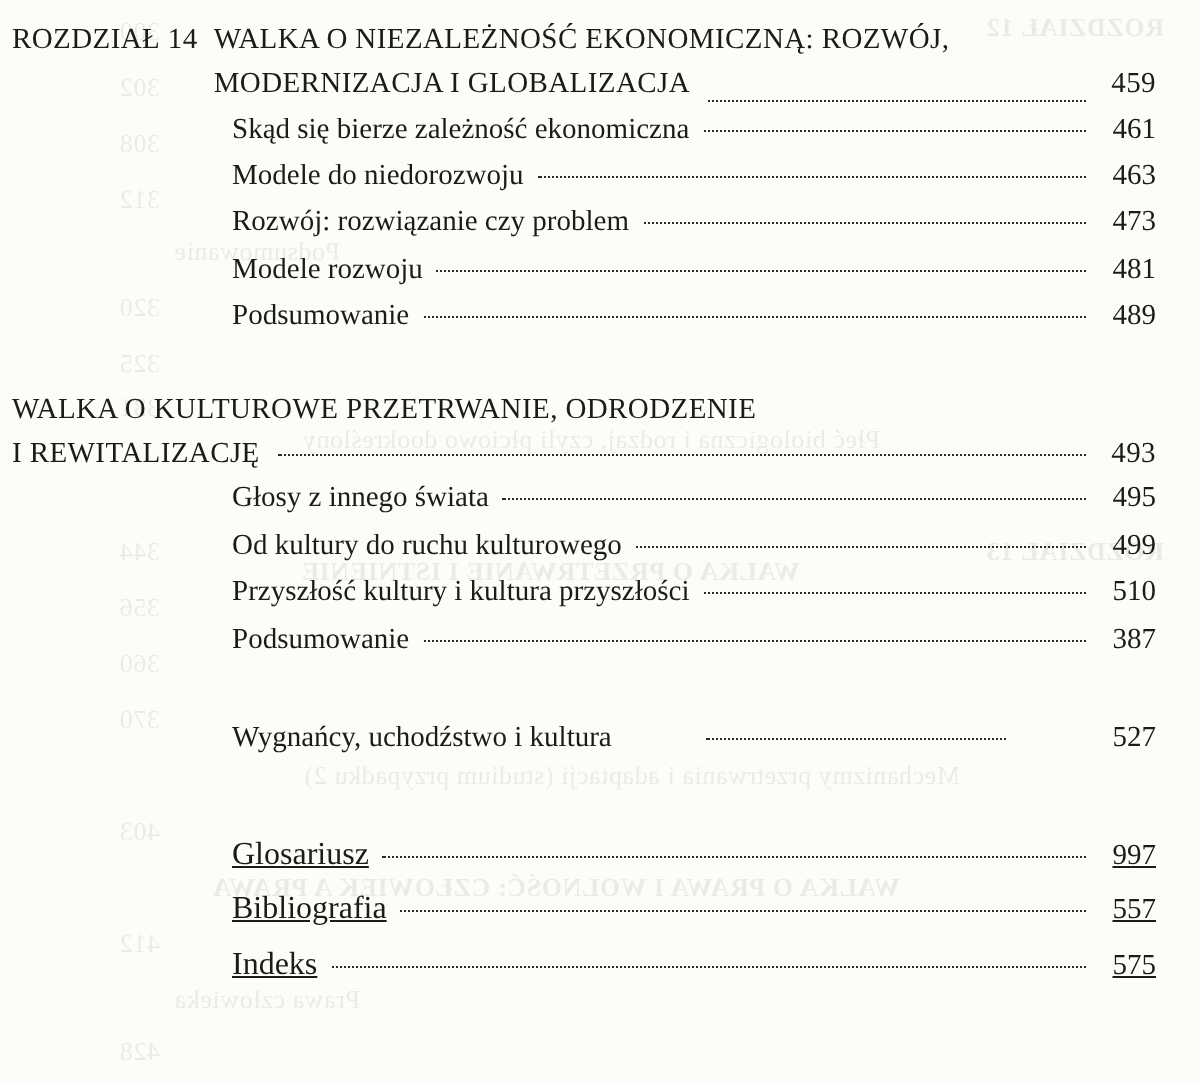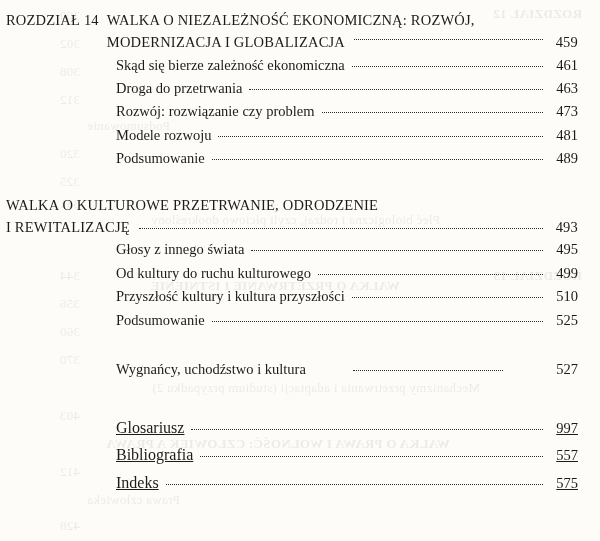--- a/index.html
+++ b/index.html
@@ -159,36 +159,36 @@
   </div>
 
 <div class="page">
 
   <div class="chapter-block">
     <div class="row chapter-head">
       <div class="ch-label">ROZDZIAŁ 14</div>
       <div class="ch-title">
         <span class="line1">WALKA O NIEZALEŻNOŚĆ EKONOMICZNĄ: ROZWÓJ,</span>
         <span class="line2">
-          <span style="display:flex;align-items:center;">
+          <span style="display:flex;align-items:flex-end;">
             <span>MODERNIZACJA I GLOBALIZACJA</span>
             <span class="dots"></span>
             <span class="page-num">459</span>
           </span>
         </span>
       </div>
     </div>
 
     <div class="entry">
       <span class="label">Skąd się bierze zależność ekonomiczna</span>
       <span class="dots"></span>
       <span class="page-num">461</span>
     </div>
     <div class="entry">
-      <span class="label">Droga do przetrwania</span>
+      <span class="label">Modele do niedorozwoju</span>
       <span class="dots"></span>
       <span class="page-num">463</span>
     </div>
     <div class="entry">
       <span class="label">Rozwój: rozwiązanie czy problem</span>
       <span class="dots"></span>
       <span class="page-num">473</span>
     </div>
     <div class="entry">
       <span class="label">Modele rozwoju</span>
@@ -229,21 +229,21 @@
       <span class="page-num">499</span>
     </div>
     <div class="entry">
       <span class="label">Przyszłość kultury i kultura przyszłości</span>
       <span class="dots"></span>
       <span class="page-num">510</span>
     </div>
     <div class="entry">
       <span class="label">Podsumowanie</span>
       <span class="dots"></span>
-      <span class="page-num">525</span>
+      <span class="page-num">387</span>
     </div>
 
     <div class="gap-lg"></div>
 
     <div class="multiline-entry">
       <span class="second-line">
         <span>Wygnańcy, uchodźstwo i kultura</span>
         <span class="dots"></span>
         <span class="page-num">527</span>
       </span>

